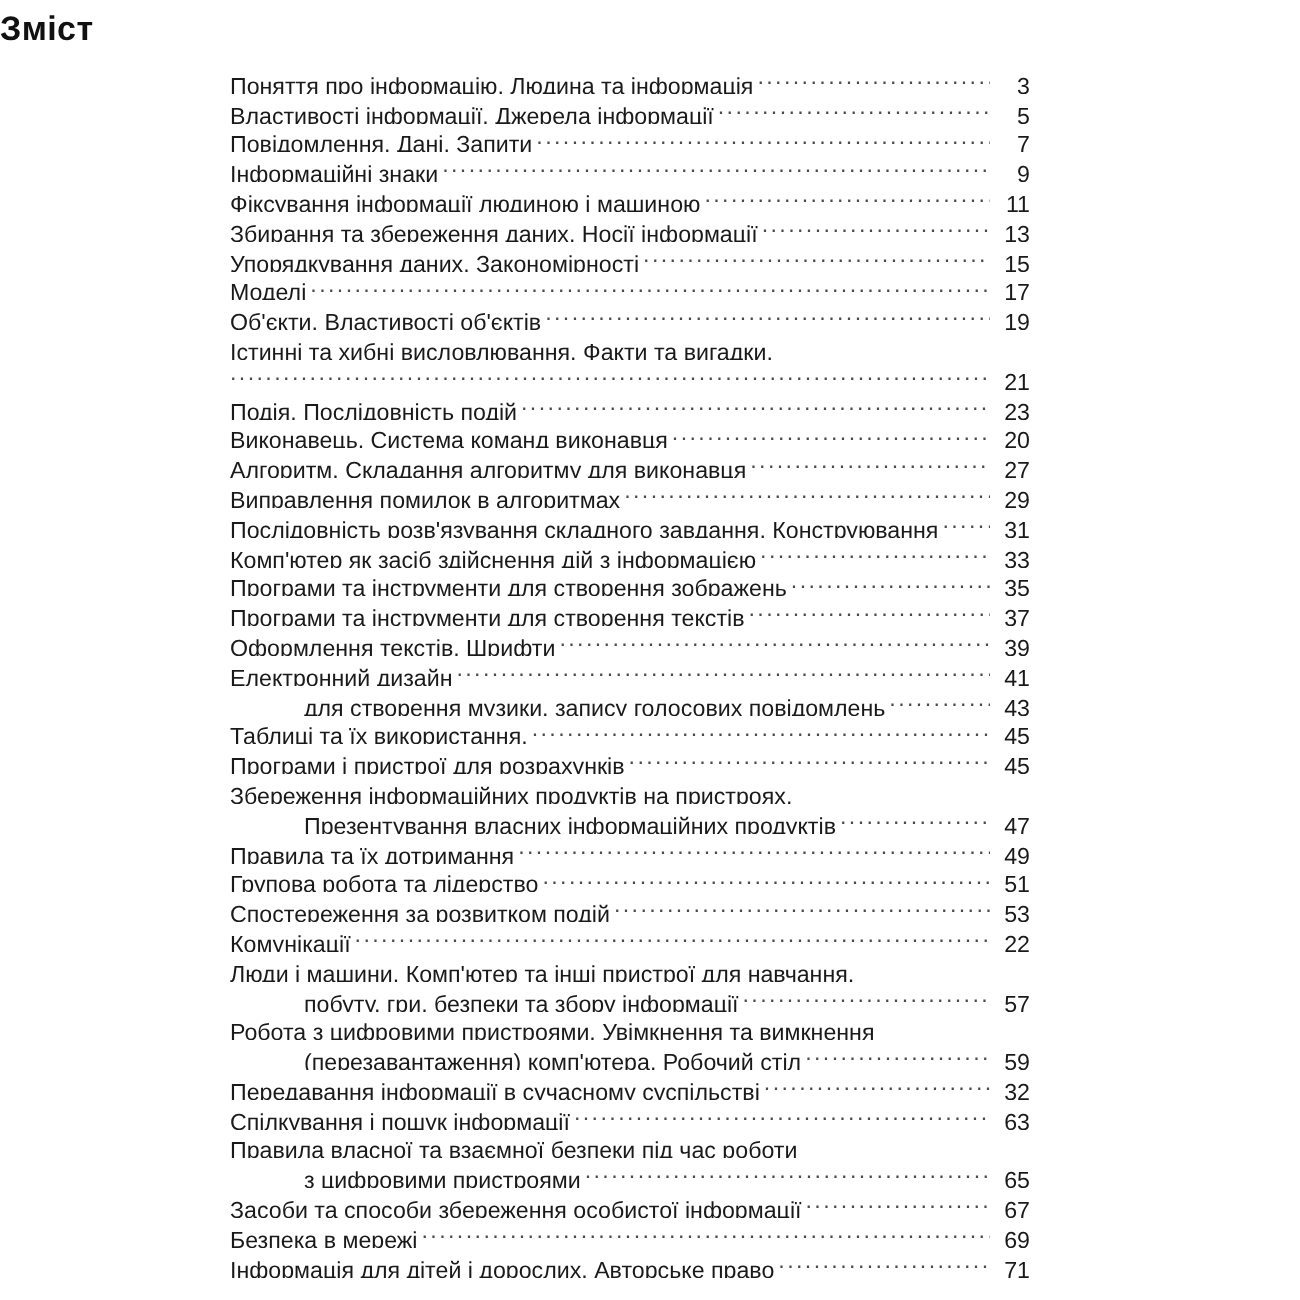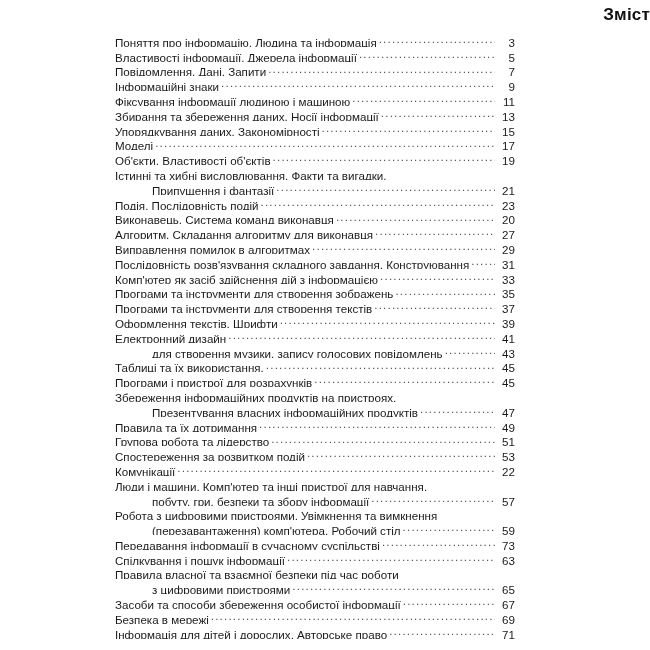--- a/index.html
+++ b/index.html
@@ -20,21 +20,21 @@
     width: 650px;
     height: 650px;
     box-sizing: border-box;
     background: #ffffff;
   }
   .toc-title {
     position: absolute;
     top: 5px;
     left: 0;
     width: 650px;
-    text-align: right;
+    text-align: left;
     font-size: 17px;
     font-weight: bold;
     letter-spacing: 0.2px;
     color: #111111;
   }
   .toc-list {
     position: absolute;
     top: 32px;
     left: 115px;
     width: 400px;
@@ -165,21 +165,20 @@
           <span class="page-num">19</span>
         </div>
       </div>
       <div class="toc-entry">
         <div class="toc-line">
           <span class="line-text">Істинні та хибні висловлювання. Факти та вигадки.</span>
           <span class="leader blank"></span>
           <span class="page-num empty"></span>
         </div>
         <div class="toc-line indented">
-          <span class="line-text">Припущення і фантазії</span>
           <span class="leader"></span>
           <span class="page-num">21</span>
         </div>
       </div>
       <div class="toc-entry">
         <div class="toc-line">
           <span class="line-text">Подія. Послідовність подій</span>
           <span class="leader"></span>
           <span class="page-num">23</span>
         </div>
@@ -329,21 +328,21 @@
         <div class="toc-line indented">
           <span class="line-text">(перезавантаження) комп'ютера. Робочий стіл</span>
           <span class="leader"></span>
           <span class="page-num">59</span>
         </div>
       </div>
       <div class="toc-entry">
         <div class="toc-line">
           <span class="line-text">Передавання інформації в сучасному суспільстві</span>
           <span class="leader"></span>
-          <span class="page-num">73</span>
+          <span class="page-num">32</span>
         </div>
       </div>
       <div class="toc-entry">
         <div class="toc-line">
           <span class="line-text">Спілкування і пошук інформації</span>
           <span class="leader"></span>
           <span class="page-num">63</span>
         </div>
       </div>
       <div class="toc-entry">

